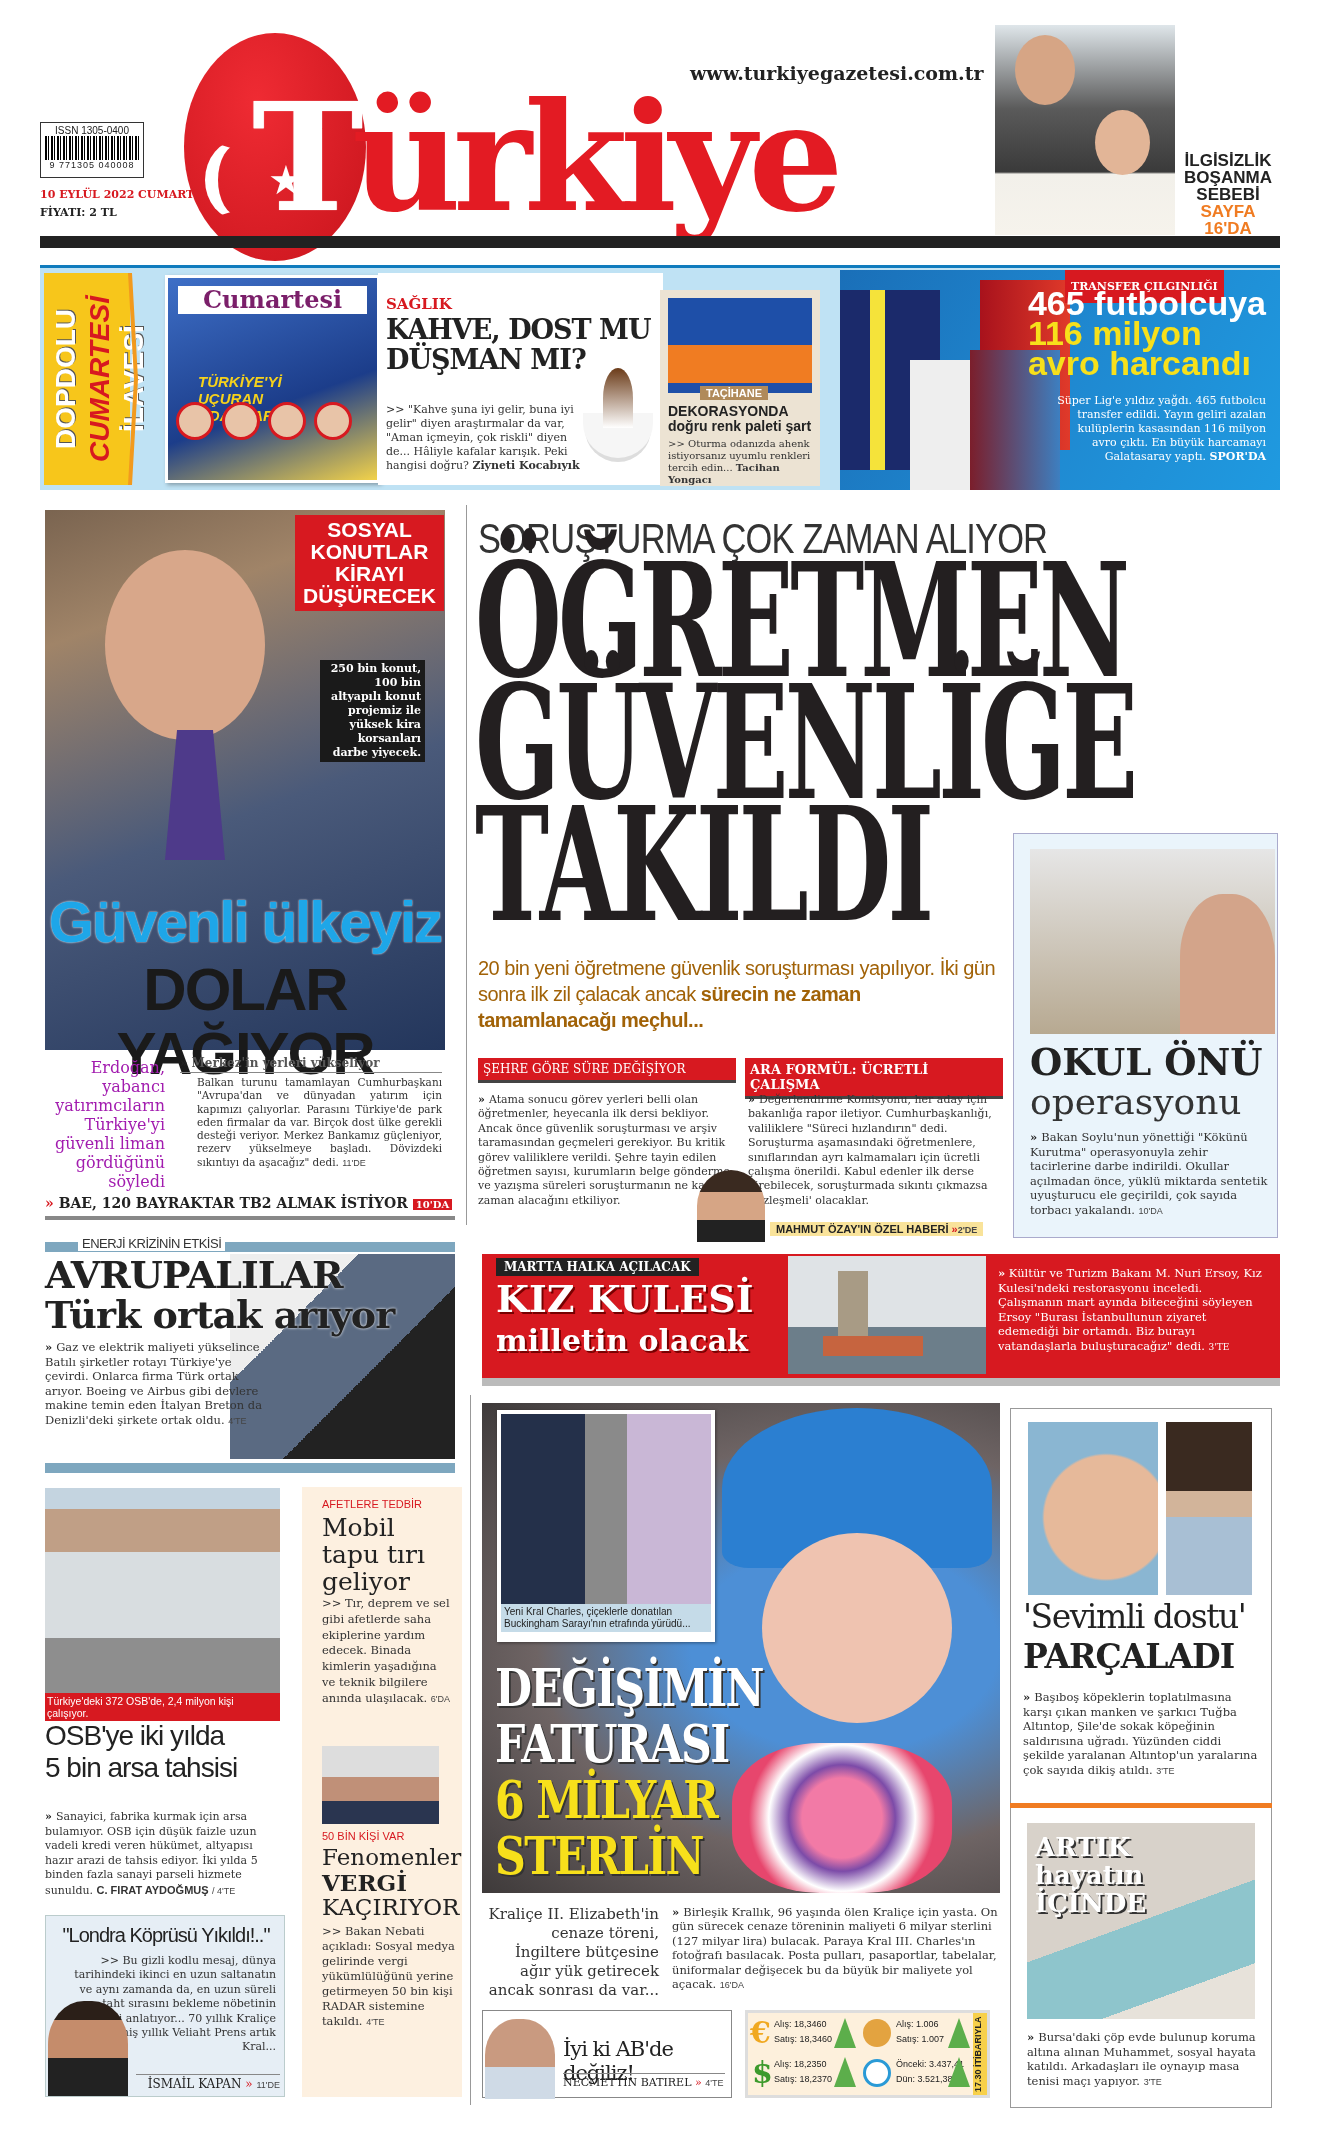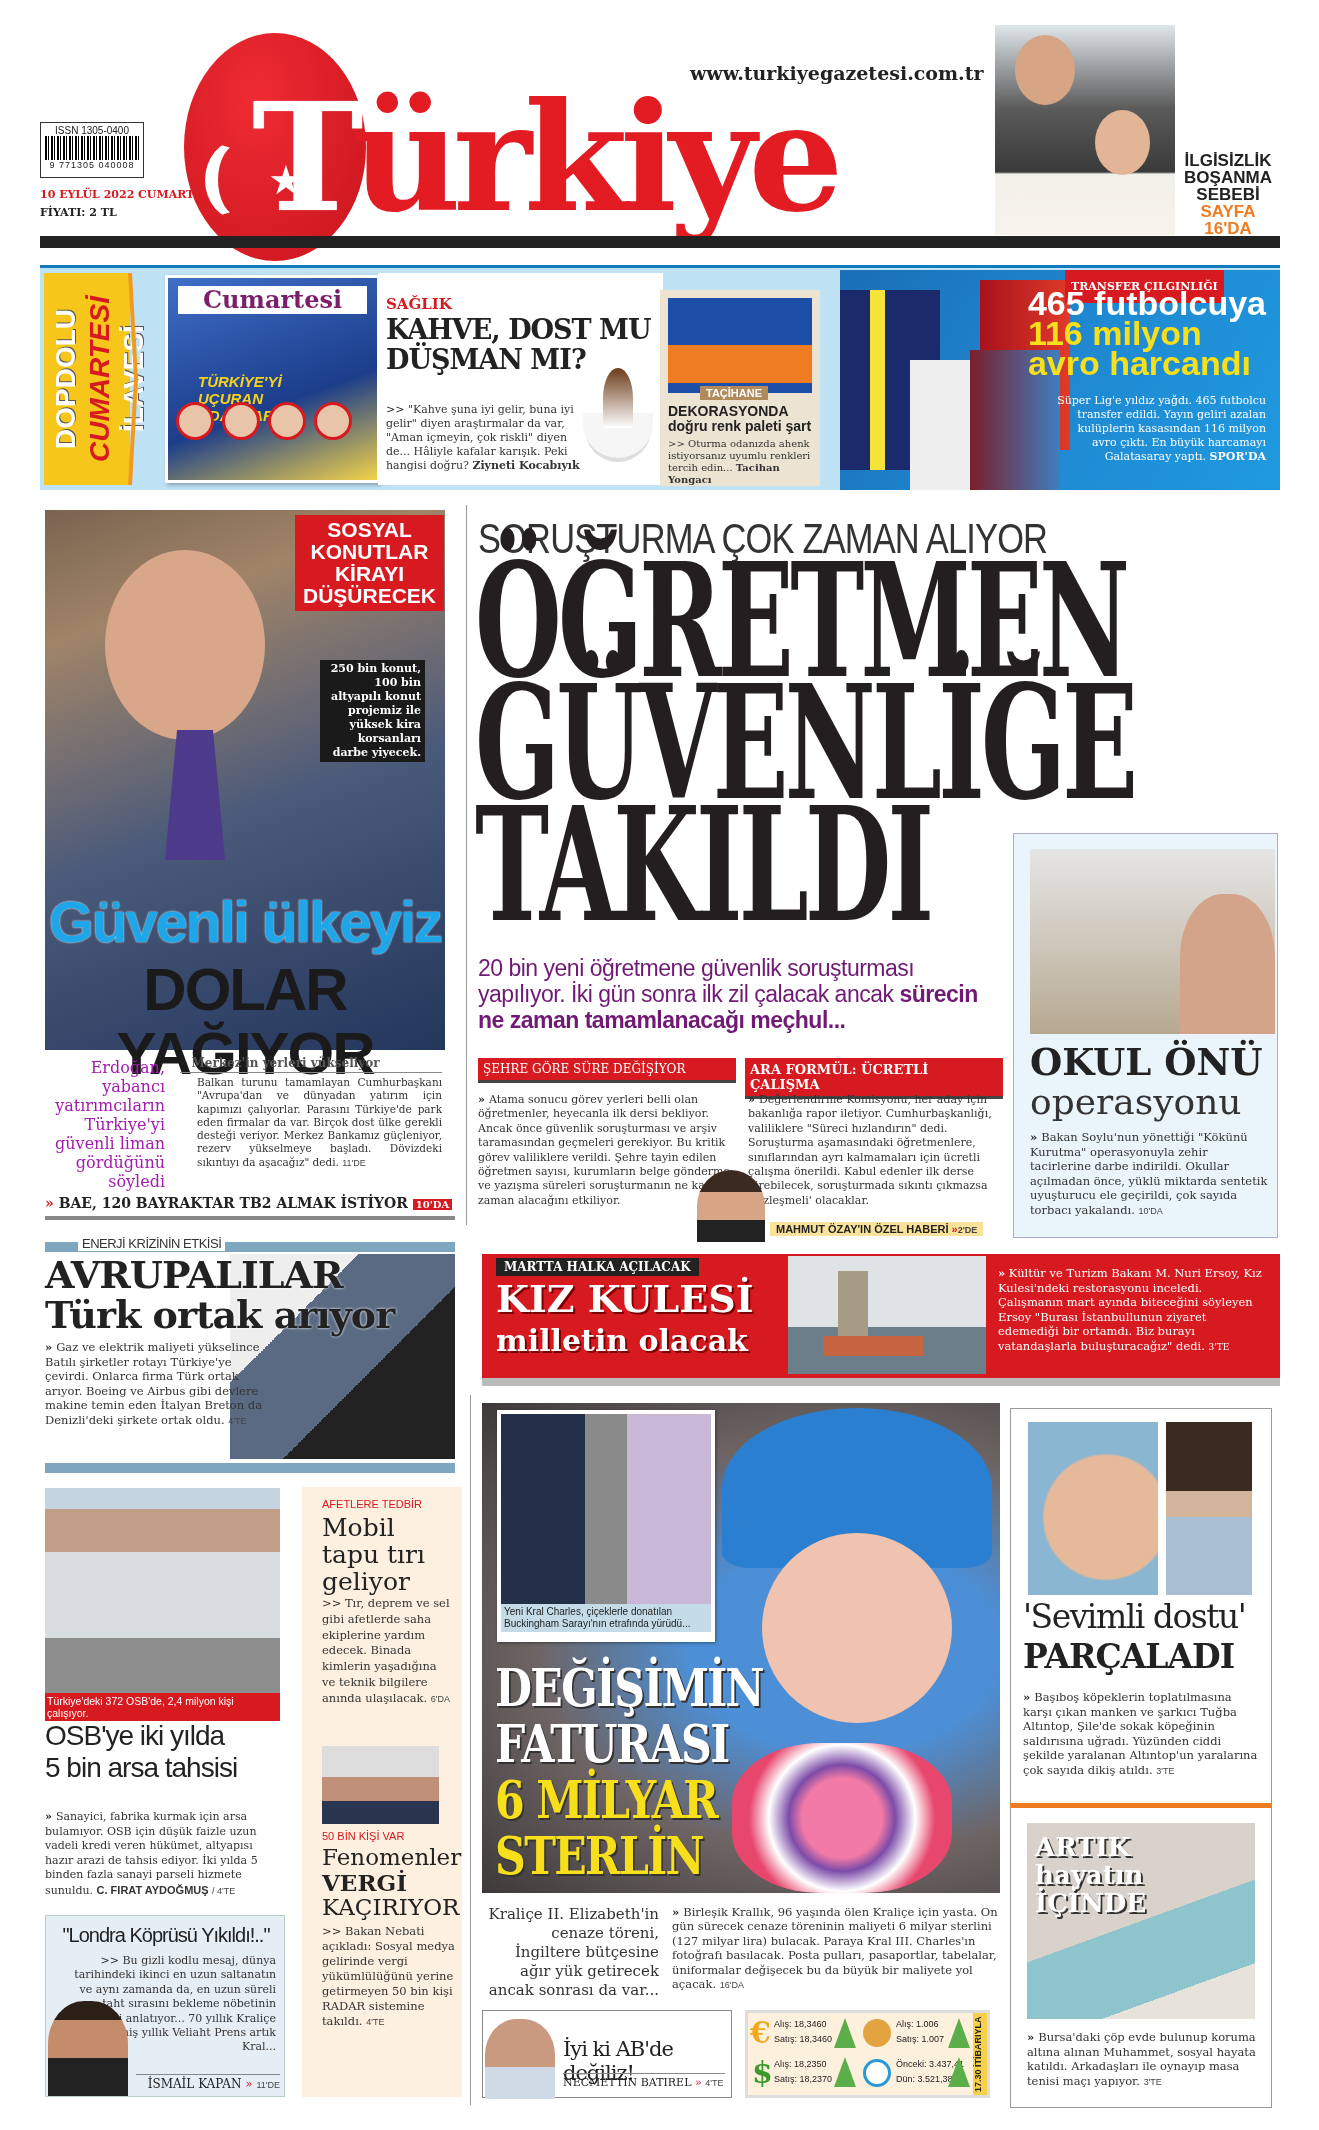--- a/index.html
+++ b/index.html
@@ -143,21 +143,21 @@
 <div class="abs serif" style="left:197px;top:1076px;width:245px;font-size:10.5px;line-height:13.3px;color:#333;text-align:justify"><span>Balkan turunu tamamlayan Cumhurbaşkanı "Avrupa'dan ve dünyadan yatırım için kapımızı çalıyorlar. Parasını Türkiye'de park eden firmalar da var. Birçok dost ülke gerekli desteği veriyor. Merkez Bankamız güçleniyor, rezerv yükselmeye başladı. Dövizdeki sıkıntıyı da aşacağız" dedi.</span> <span class="ref">11'DE</span></div>
 <div class="abs serif" style="left:45px;top:1195px;font-size:14px;font-weight:900;color:#222"><span class="red">»</span> <span>BAE, 120 BAYRAKTAR TB2 ALMAK İSTİYOR</span> <span style="background:#d71920;color:#fff;font-size:10px;padding:0 3px">10'DA</span></div>
 <div class="abs" style="left:45px;top:1216px;width:410px;height:4px;background:#888"></div>
 
 <div class="abs sans" style="left:478px;top:515px;font-size:42px;font-stretch:condensed;color:#333;letter-spacing:-1px;font-weight:normal;transform:scaleX(0.82);transform-origin:left">SORUŞTURMA ÇOK ZAMAN ALIYOR</div>
 <div class="abs serif" style="left:475px;top:560px;font-size:158px;font-weight:900;color:#231f20;line-height:122px;letter-spacing:-6px;transform:scaleX(0.63);transform-origin:left">
   <div>ÖĞRETMEN</div>
   <div>GÜVENLİĞE</div>
   <div>TAKILDI</div>
 </div>
-<div class="abs sans" style="left:478px;top:955px;width:525px;font-size:23px;line-height:26px;color:#701a75;letter-spacing:-0.5px"><span>20 bin yeni öğretmene güvenlik soruşturması yapılıyor. İki gün sonra ilk zil çalacak ancak</span> <b>sürecin ne zaman tamamlanacağı meçhul...</b></div>
+<div class="abs sans" style="left:478px;top:955px;width:525px;font-size:20px;line-height:26px;color:#a16207;letter-spacing:-0.5px"><span>20 bin yeni öğretmene güvenlik soruşturması yapılıyor. İki gün sonra ilk zil çalacak ancak</span> <b>sürecin ne zaman tamamlanacağı meçhul...</b></div>
 <div class="abs serif" style="left:478px;top:1058px;width:258px;background:#d71920;color:#fff;font-size:12px;font-weight:400;padding:4px 5px;border-bottom:3px solid #444">ŞEHRE GÖRE SÜRE DEĞİŞİYOR</div>
 <div class="abs serif" style="left:745px;top:1058px;width:258px;background:#d71920;color:#fff;font-size:13px;font-weight:900;padding:4px 5px;border-bottom:3px solid #444">ARA FORMÜL: ÜCRETLİ ÇALIŞMA</div>
 <div class="abs serif" style="left:478px;top:1093px;width:258px;font-size:11px;line-height:14.4px;color:#333"><span class="q">»</span><span>Atama sonucu görev yerleri belli olan öğretmenler, heyecanla ilk dersi bekliyor. Ancak önce güvenlik soruşturması ve arşiv taramasından geçmeleri gerekiyor. Bu kritik görev valiliklere verildi. Şehre tayin edilen öğretmen sayısı, kurumların belge gönderme ve yazışma süreleri soruşturmanın ne kadar zaman alacağını etkiliyor.</span></div>
 <div class="abs serif" style="left:748px;top:1093px;width:255px;font-size:11px;line-height:14.4px;color:#333"><span class="q">»</span><span>Değerlendirme Komisyonu, her aday için bakanlığa rapor iletiyor. Cumhurbaşkanlığı, valiliklere "Süreci hızlandırın" dedi. Soruşturma aşamasındaki öğretmenlere, sınıflarından ayrı kalmamaları için ücretli çalışma önerildi. Kabul edenler ilk derse girebilecek, soruşturmada sıkıntı çıkmazsa 'sözleşmeli' olacaklar.</span></div>
 <div class="abs" style="left:697px;top:1170px;width:68px;height:72px;border-radius:50% 50% 0 0;background:linear-gradient(#3a2a20 0 30%,#d6a585 30% 70%,#222 70%)"></div>
 <div class="abs cond" style="left:770px;top:1222px;background:#f9e39a;font-size:11px;font-weight:900;padding:1px 6px;color:#222"><span>MAHMUT ÖZAY'IN ÖZEL HABERİ</span> <span class="red">»</span><span class="ref">2'DE</span></div>
 
 <div class="abs" style="left:1013px;top:833px;width:265px;height:405px;background:#eaf4fb;border:1px solid #aac">
   <div class="abs" style="left:16px;top:15px;width:245px;height:185px;background:linear-gradient(180deg,#e6e6e6,#b7a991)">
     <div class="abs" style="right:0;top:45px;width:95px;height:140px;border-radius:45% 45% 0 0;background:#d3a48a"></div>

